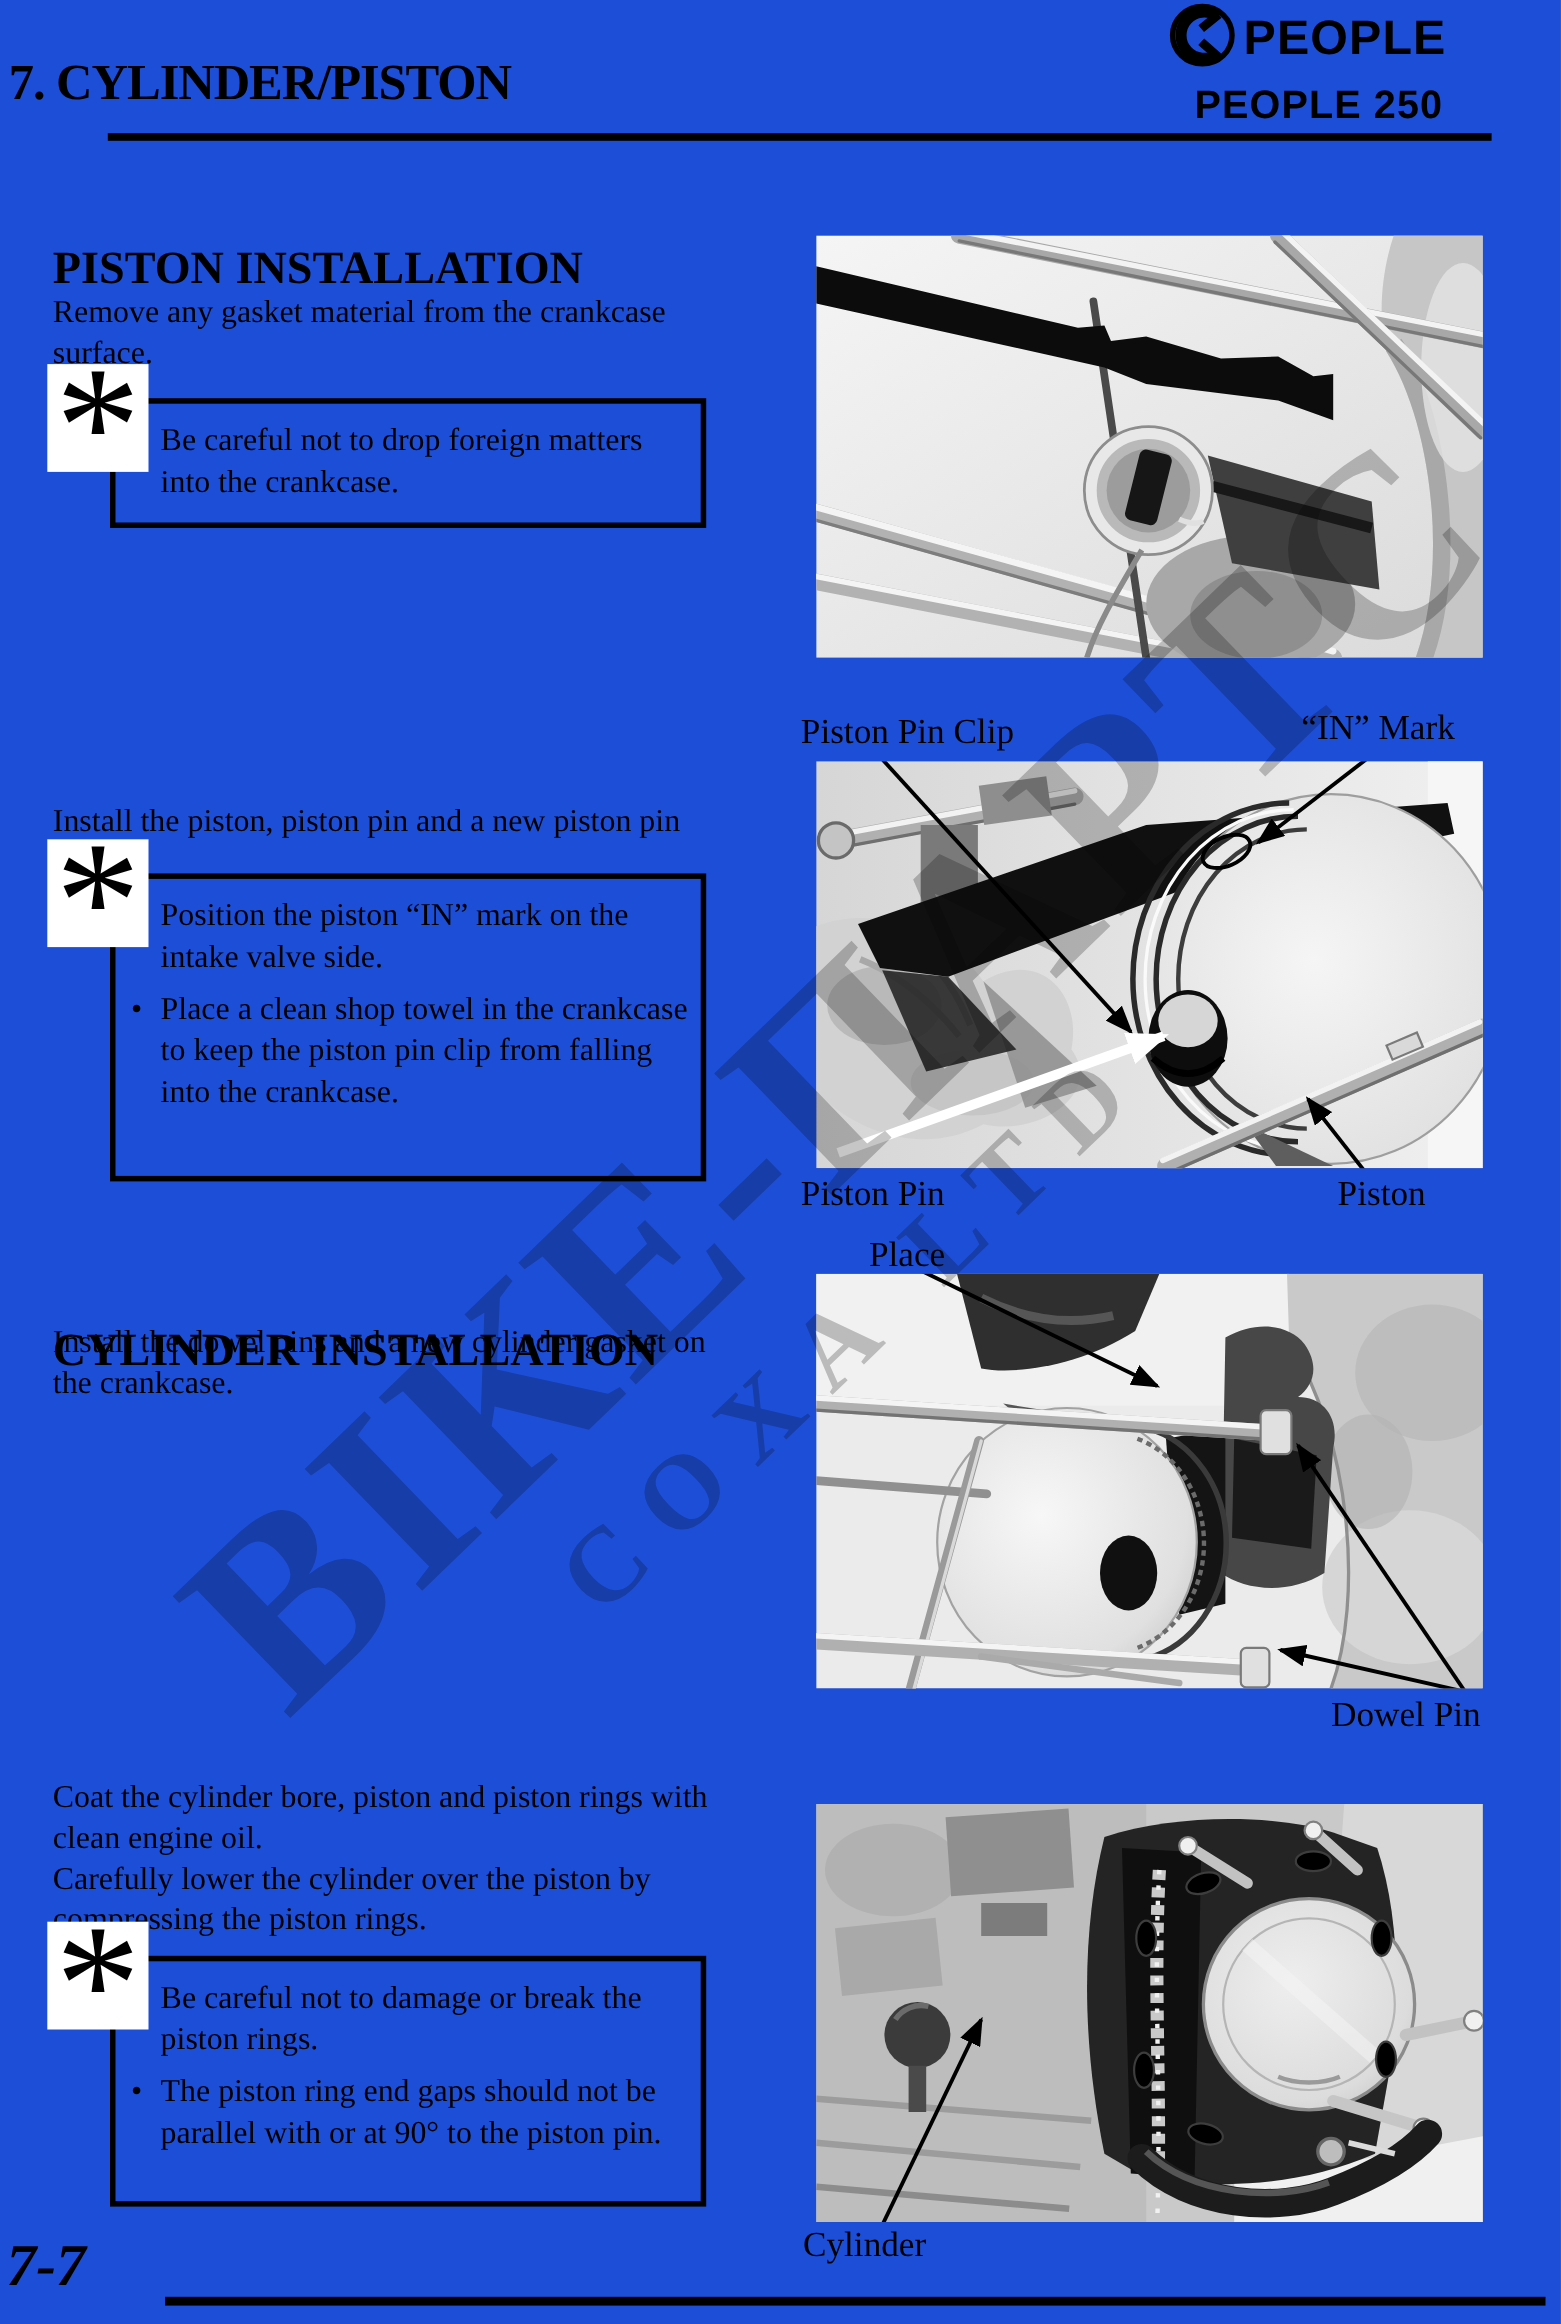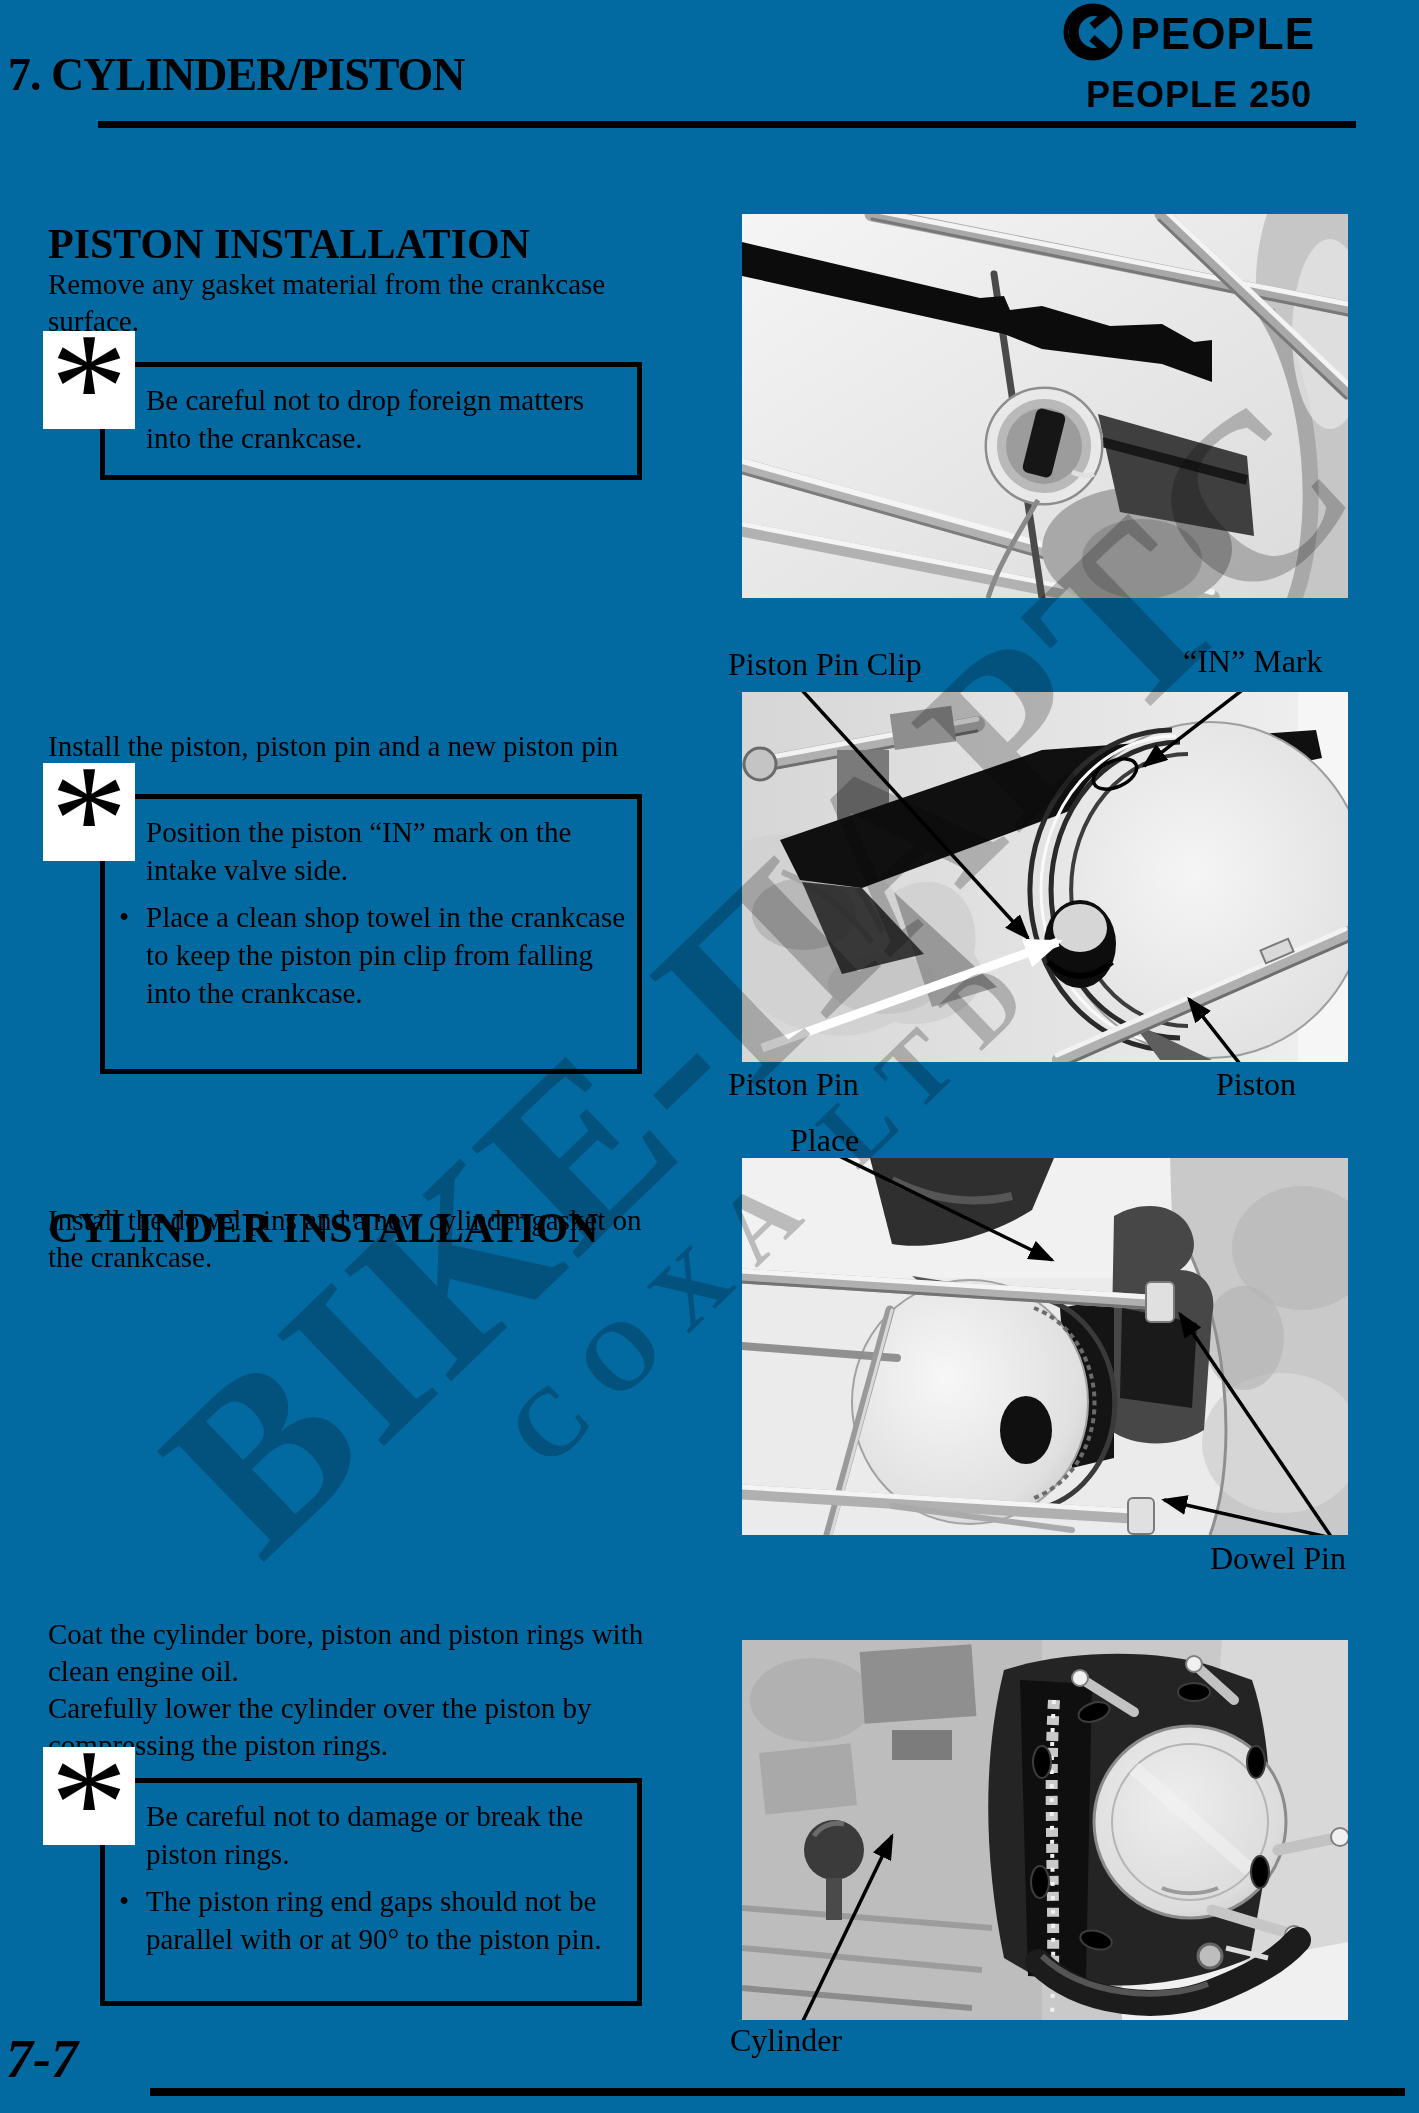--- a/index.html
+++ b/index.html
@@ -1,17 +1,17 @@
 <!DOCTYPE html>
 <html><head>
 <meta charset="utf-8">
 <style>
   html,body { margin:0; padding:0; background:#888; }
   .page {
-    position:relative; width:1419px; height:2113px; background:#0369a1;
+    position:relative; width:1419px; height:2113px; background:#1d4ed8;
     overflow:hidden; font-family:"Liberation Serif", serif; color:#000;
     margin:0 auto;
     text-decoration:underline;
   }
   
   .header-title {
     position:absolute; left:8px; top:48px; font-size:46px; font-weight:bold;
     letter-spacing:-1px; z-index:30;
   }
   .kymco-logo {

